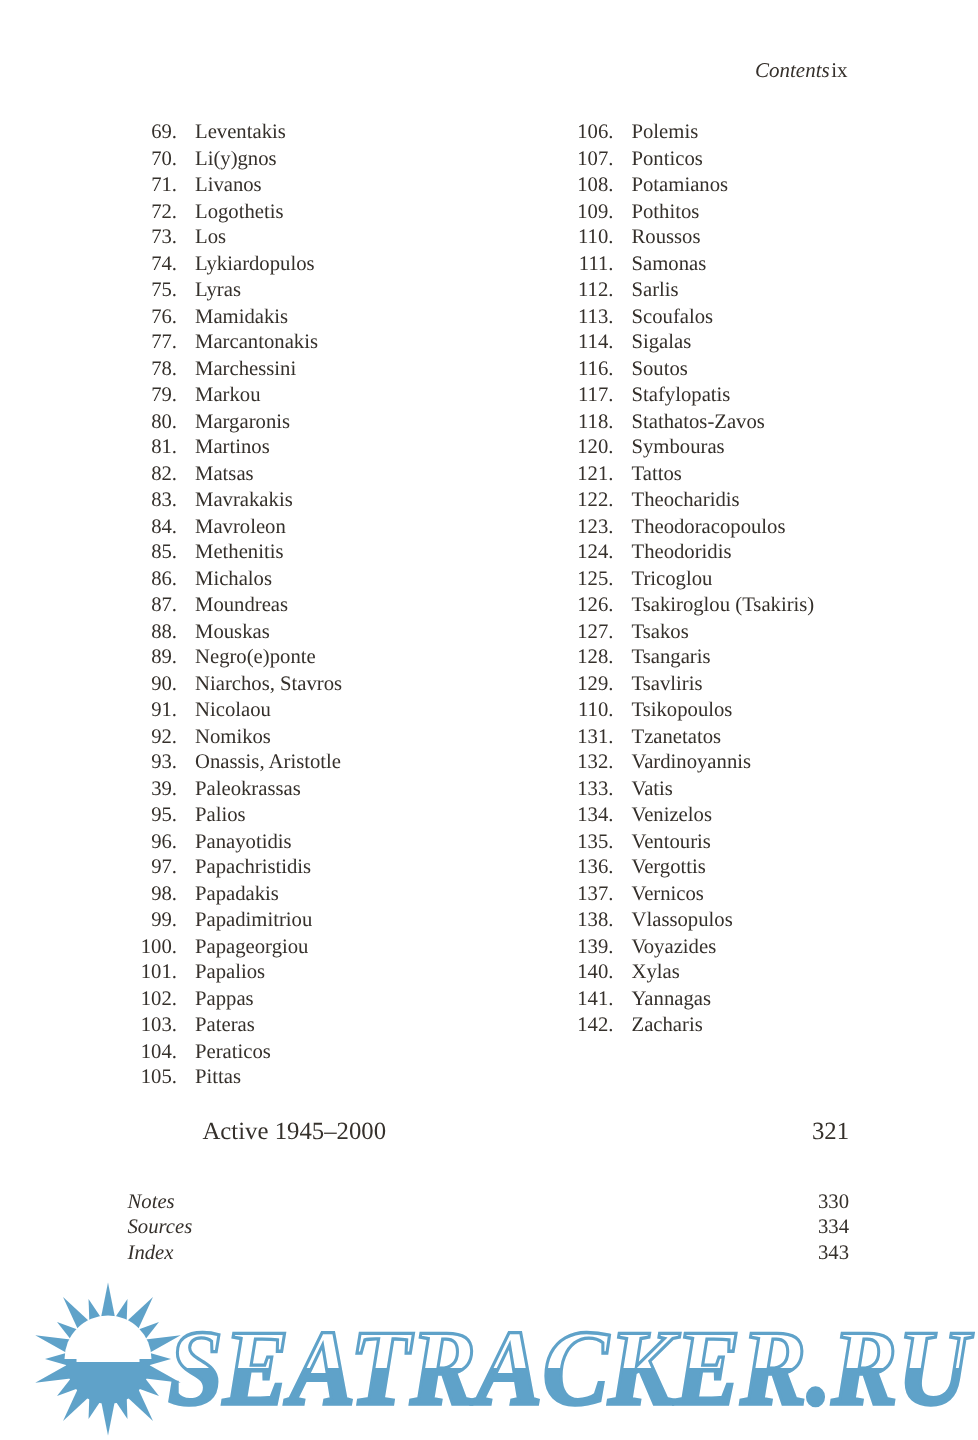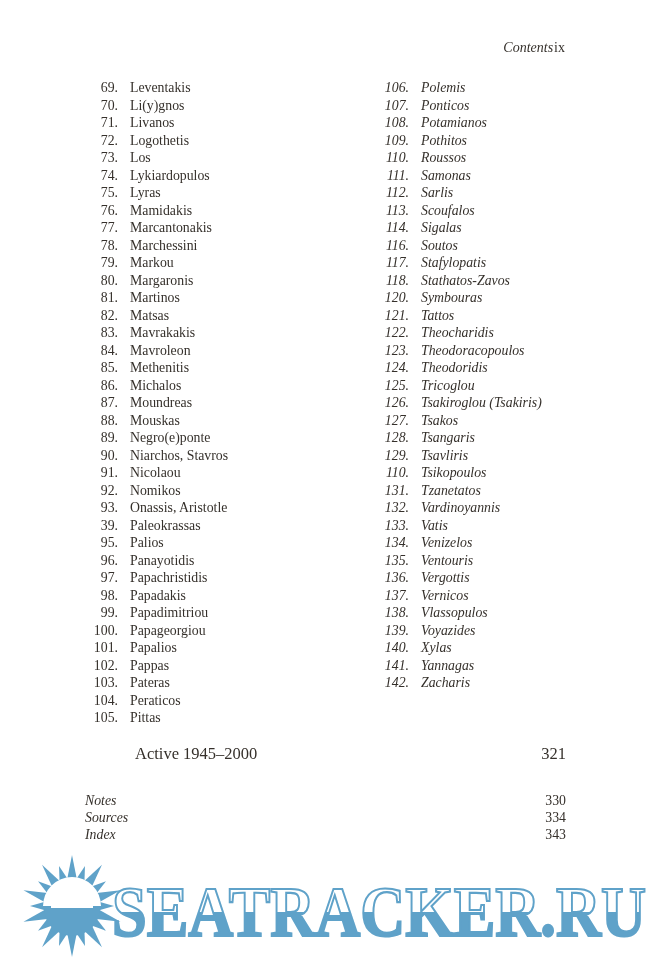--- a/index.html
+++ b/index.html
@@ -10,37 +10,37 @@
   .page { position:absolute; inset:0; background:#fff; }
 
   .running-head {
     position:absolute; top:40px; right:87px; font-size:14px;
     white-space:nowrap;
   }
   .running-head .rh-title { font-style:italic; margin-right:1px; }
 
   .toc-col { position:absolute; top:79px; }
   #toc-left  { left:82px; }
-  #toc-right { left:373px;font-style:italic; }
+  #toc-right { left:373px; }
   .toc-row { display:flex; line-height:17.5px; font-size:13.8px; }
   .toc-num { width:36px; text-align:right; flex:none; }
   .toc-name { margin-left:12px; white-space:nowrap; }
 
   .appendix {
     position:absolute; left:85px; top:745px; width:481px;
     font-size:16.5px; line-height:17.5px;
   }
   .appendix-row2 { display:flex; justify-content:space-between; }
   .appendix-indent { padding-left:50px; }
 
   .backmatter { position:absolute; left:85px; top:792px; width:481px; font-size:13.8px; }
   .bm-row { display:flex; justify-content:space-between; line-height:17.2px; }
   .bm-label { font-style:italic; }
 
-  .watermark { position:absolute; left:0; top:854px; width:652px; height:106px; }
+  .watermark { position:absolute; left:0; top:854px; width:652px; height:106px;font-style:italic; }
   .watermark svg { display:block; }
 </style>
 </head>
 <body>
 
 <div class="page">
 
   <div class="running-head">
     <span class="rh-title">Contents</span><span>ix</span>
   </div>

